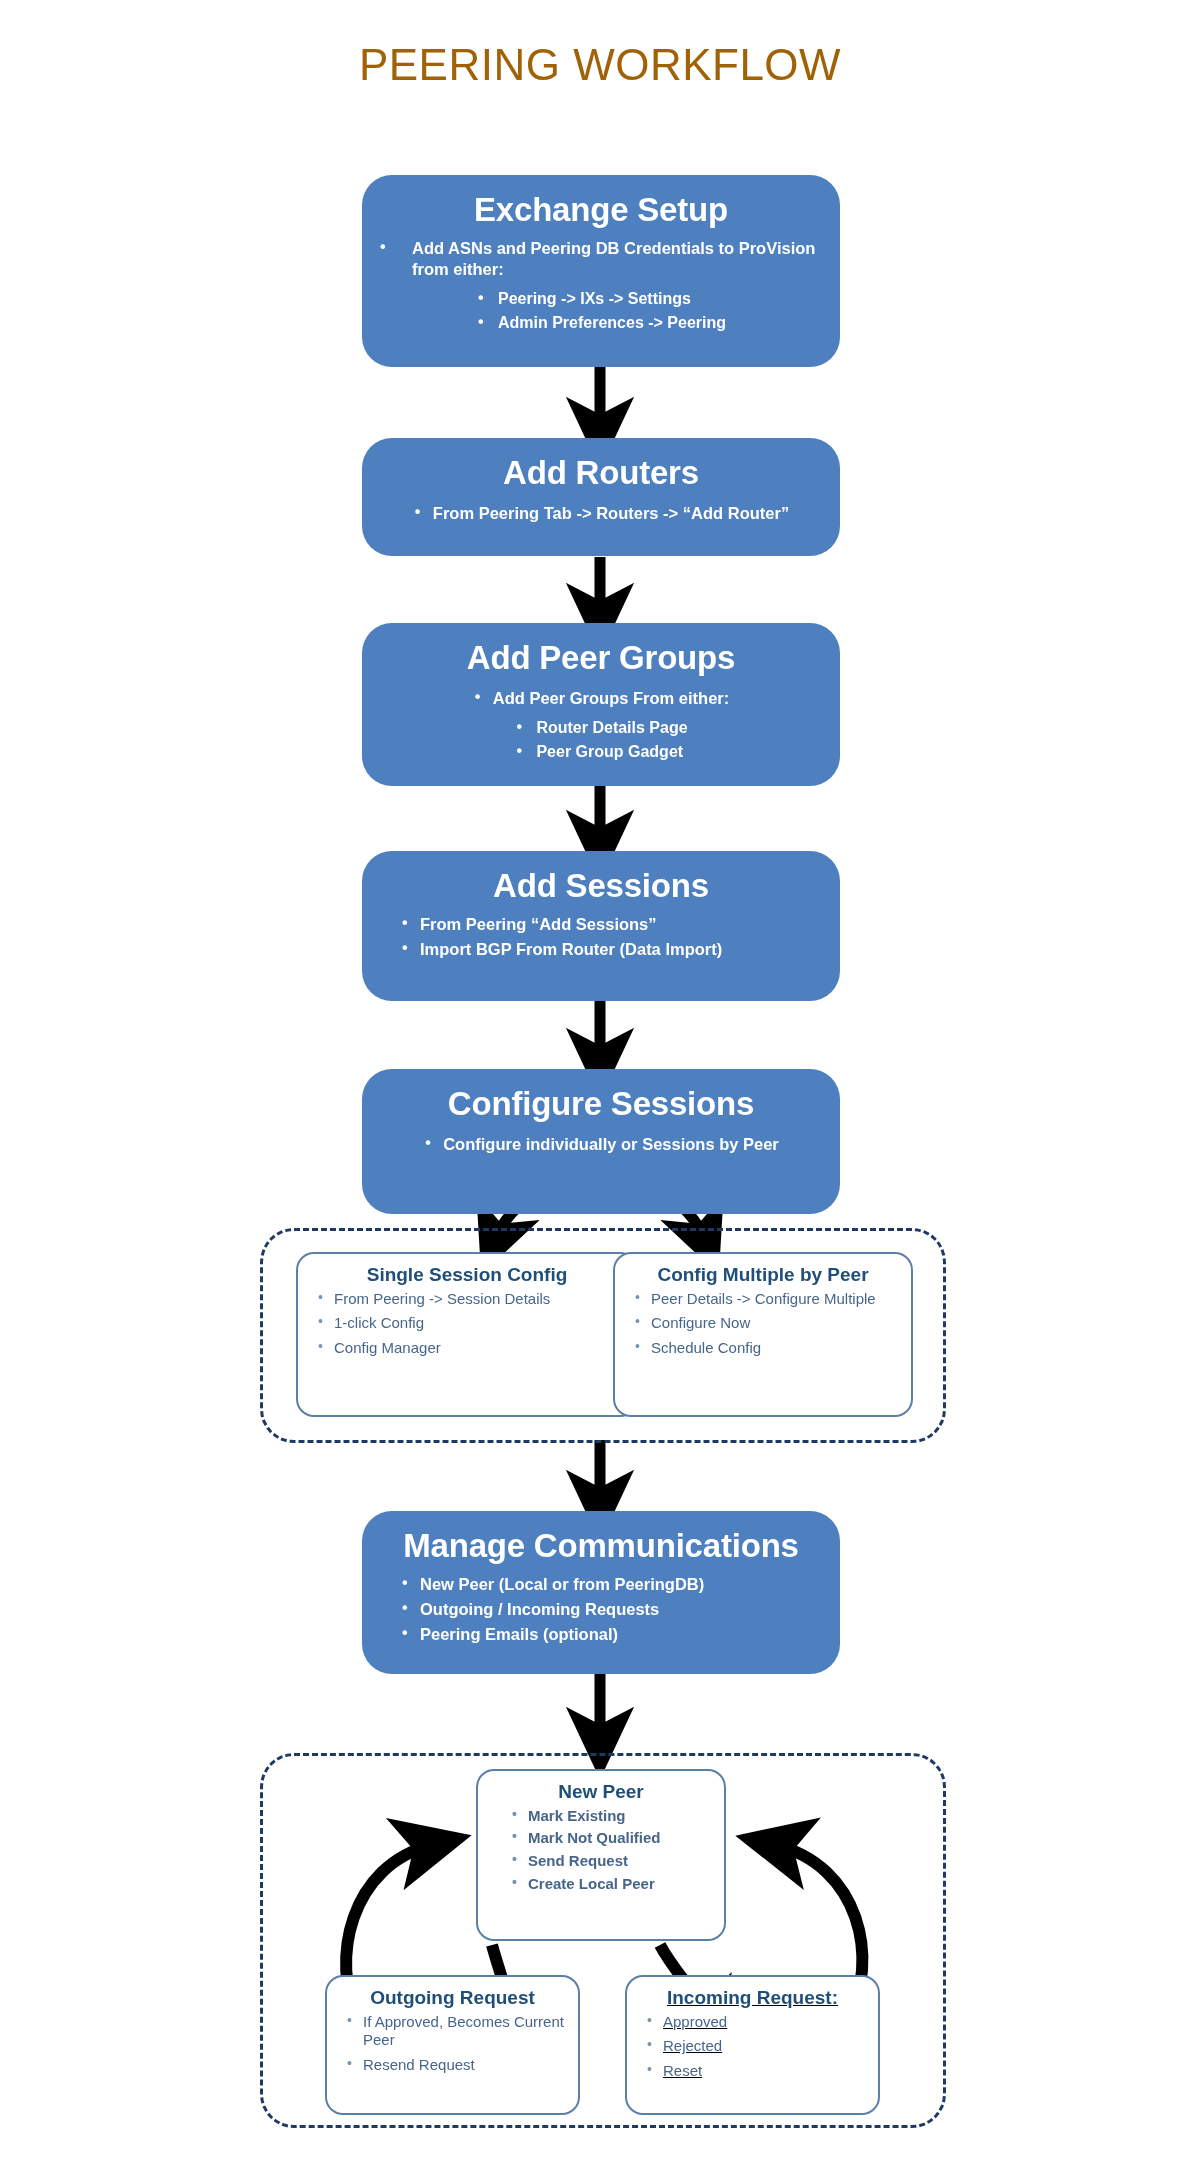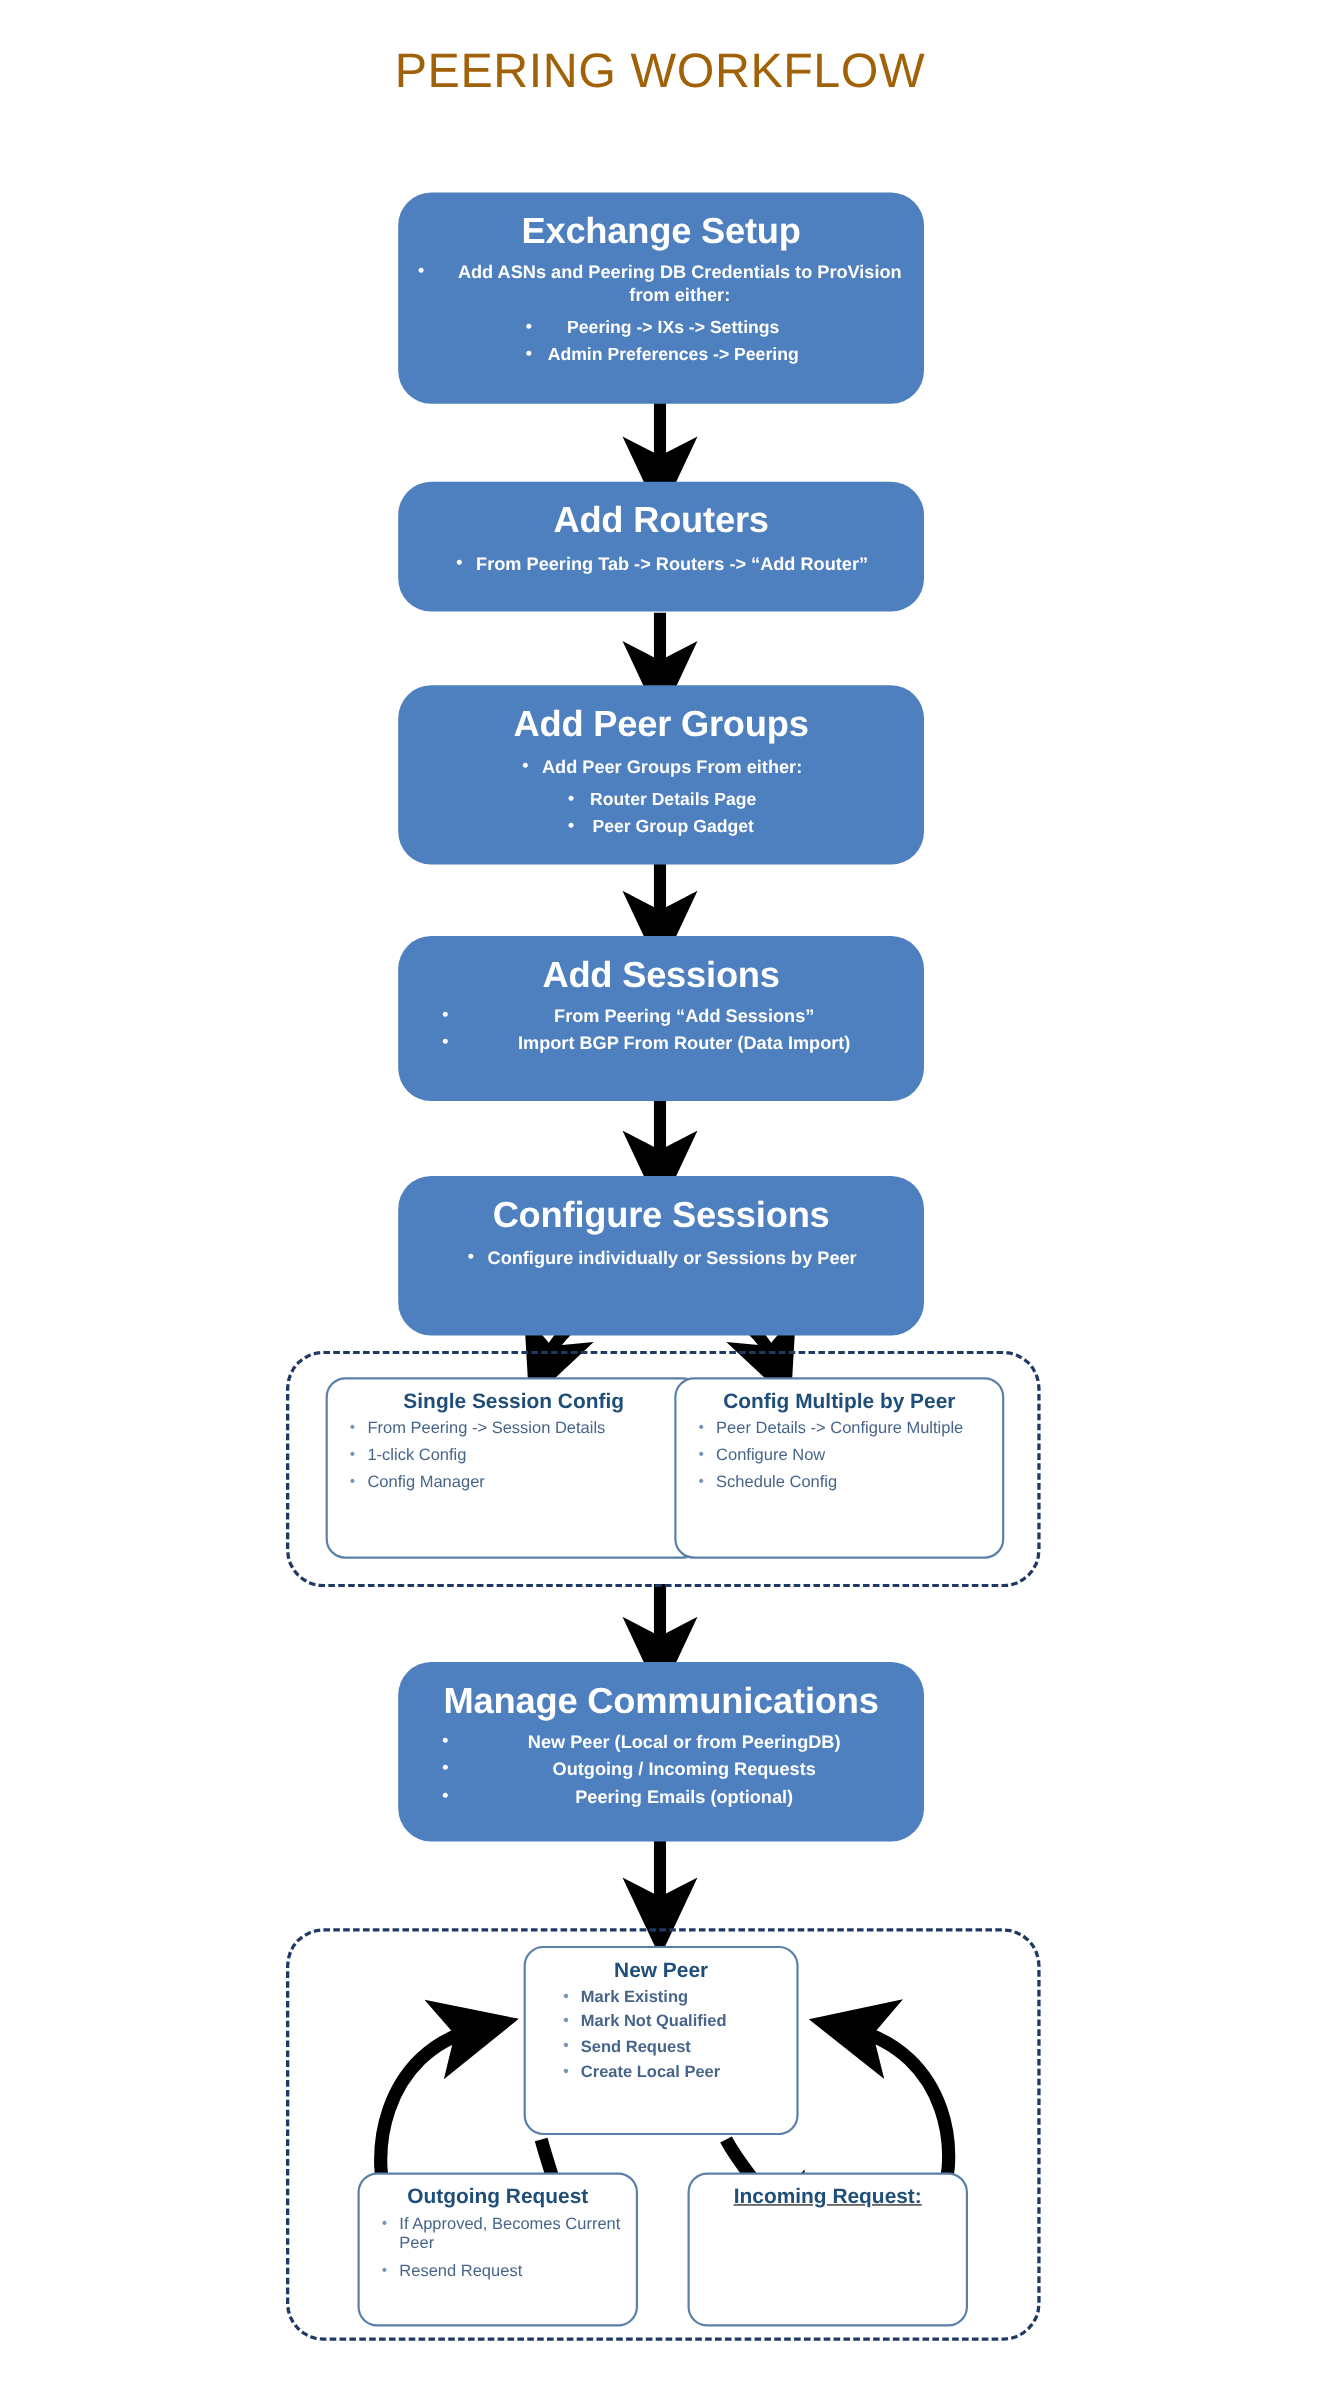--- a/index.html
+++ b/index.html
@@ -46,21 +46,20 @@
     margin:0;padding:0;
   }
   .bluebox li{
     position:relative;
     font-size:16.5px;
     font-weight:bold;
     line-height:1.28;
     margin:2px 0 4px 0;
     padding-left:20px;
     color:#ffffff;
-    text-align:center;
   }
   .bluebox li:before{
     content:"\2022";
     position:absolute;left:2px;top:-1px;
     font-size:16px;
     color:#ffffff;
   }
   .bluebox ul.lvl2{margin-top:2px;}
   .bluebox ul.lvl2 li{
     font-size:16px;
@@ -257,15 +256,20 @@
   <div class="whitebox" style="left:325px;top:1975px;width:255px;height:140px;">
     <div class="wb-title">Outgoing Request</div>
     <ul>
       <li>If Approved, Becomes Current Peer</li>
       <li>Resend Request</li>
     </ul>
   </div>
 
   <div class="whitebox" style="left:625px;top:1975px;width:255px;height:140px;text-decoration:underline;">
     <div class="wb-title">Incoming Request:</div>
+    <ul>
+      <li>Approved</li>
+      <li>Rejected</li>
+      <li>Reset</li>
+    </ul>
   </div>
 
 </div>
 
 </body></html>

